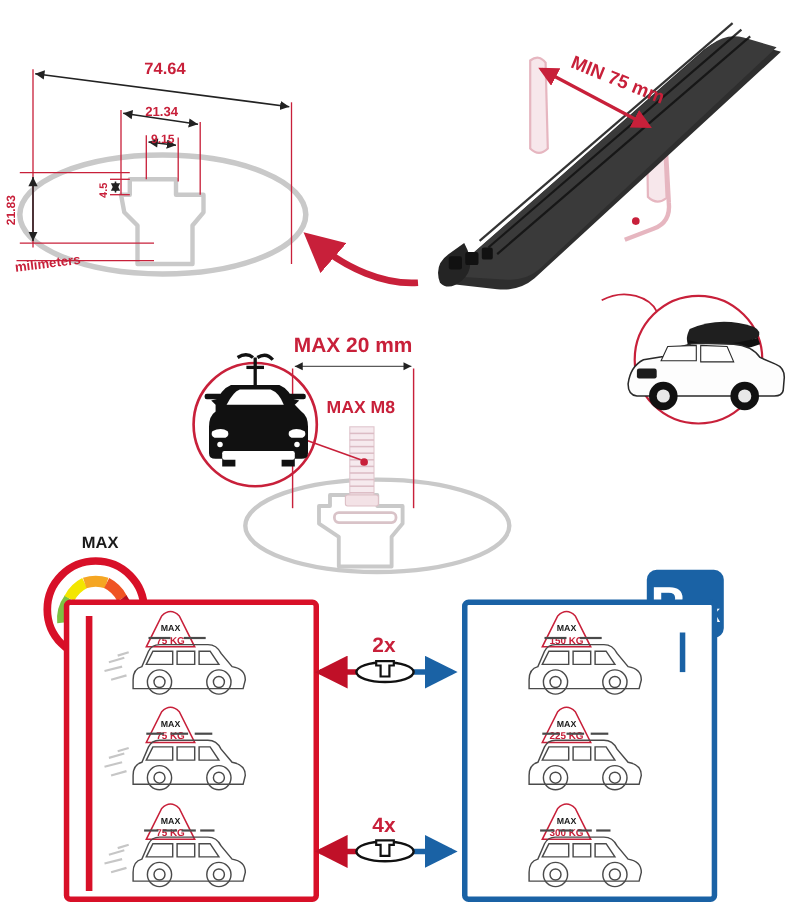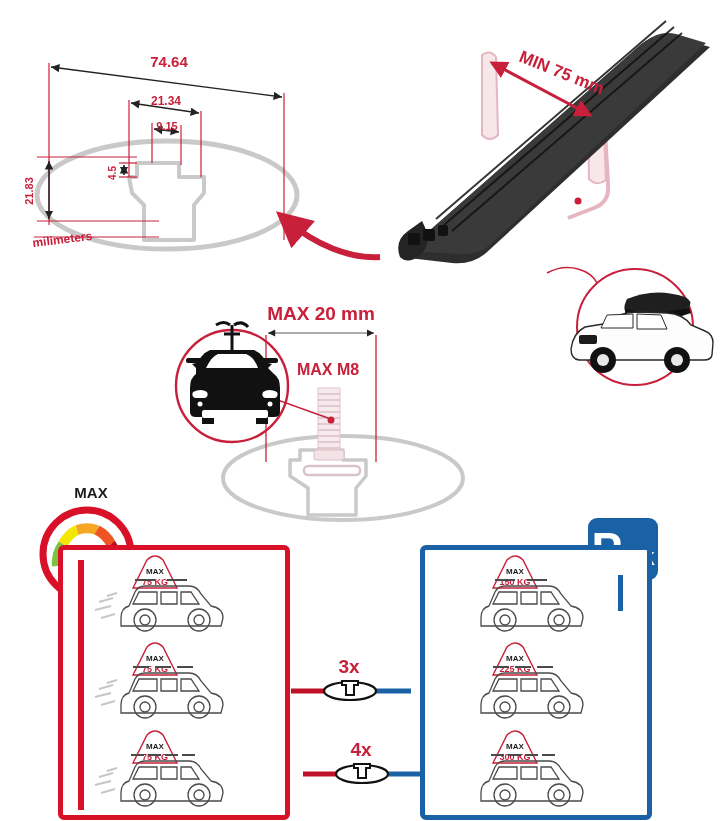--- a/index.html
+++ b/index.html
@@ -7,21 +7,21 @@
        font-family:"Liberation Sans",sans-serif;overflow:hidden;position:relative;}
   .root{position:absolute;inset:0;}
   .abs{position:absolute;}
   svg{display:block;overflow:visible;}
 </style>
 </head>
 <body>
 
 <div class="root">
 
-  <div class="abs" style="left:0;top:25px;width:300px;height:250px;padding-left:19px;">
+  <div class="abs" style="left:0;top:25px;width:300px;height:250px;">
     <svg width="300" height="250" viewBox="0 0 300 250">
 
       <ellipse cx="148" cy="170" rx="130" ry="54" fill="none" stroke="#c9c9c9" stroke-width="5"></ellipse>
 
       <path d="M110 152 L118 152 L118 138 L160 138 L160 152 L185 152
                L185 168 L175 180 L175 215 L125 215 L125 180 L113 168 Z" fill="#ffffff" stroke="#c9c9c9" stroke-width="4" stroke-linejoin="round"></path>
 
       <g stroke="#c8203a" stroke-width="1.2" fill="none">
         <line x1="30" y1="38" x2="30" y2="200"></line>
         <line x1="265" y1="68" x2="265" y2="215"></line>
@@ -269,20 +269,37 @@
         <circle cx="104" cy="70" r="11"></circle>
           <circle cx="104" cy="70" r="5"></circle>
         <g stroke-width="2">
           <path d="M40 30 l20 0"></path>
             <path d="M72 30 l20 0"></path>
         </g>
       </g>
     </svg>
   </div>
 
+  <div class="abs" style="left:285px;top:575px;width:130px;height:55px;">
+    <svg width="130" height="55" viewBox="0 0 130 55">
+      <defs>
+        <marker id="redA" markerWidth="6" markerHeight="6" refX="1" refY="3" orient="auto">
+            <path d="M6,0 L0,3 L6,6 z" fill="#c01028"></path>
+          </marker>
+        <marker id="bluA" markerWidth="6" markerHeight="6" refX="5" refY="3" orient="auto">
+            <path d="M0,0 L6,3 L0,6 z" fill="#1a62a5"></path>
+          </marker>
+      </defs>
+      <text x="64" y="18" text-anchor="middle" fill="#c8203a" font-size="19" font-weight="700" font-family="Liberation Sans, sans-serif">2x</text>
+      <line x1="6" y1="36" x2="46" y2="36" stroke="#c01028" stroke-width="5" marker-start="url(#redA)"></line>
+      <line x1="84" y1="36" x2="126" y2="36" stroke="#1a62a5" stroke-width="5" marker-end="url(#bluA)"></line>
+      <ellipse cx="65" cy="36" rx="26" ry="9" fill="#fff" stroke="#111" stroke-width="2.2"></ellipse>
+      <path d="M57 30 l0 -4 l16 0 l0 4 l-4 0 l0 10 l-8 0 l0 -10 z" fill="#fff" stroke="#111" stroke-width="2"></path>
+    </svg>
+  </div>
 
   <div class="abs" style="left:455px;top:550px;width:150px;height:85px;">
     <svg width="150" height="85" viewBox="0 0 150 85">
       <g>
         <path d="M52 10 q8 -8 16 0 l14 28 l-44 0 z" fill="#fff" stroke="#c8203a" stroke-width="1.4"></path>
         <text x="60" y="24" text-anchor="middle" fill="#1a1a1a" font-size="8" font-weight="700" font-family="Liberation Sans, sans-serif">MAX</text>
         <text x="60" y="35" text-anchor="middle" fill="#c8203a" font-size="9" font-weight="700" font-family="Liberation Sans, sans-serif">150 KG</text>
       </g>
       <g fill="none" stroke="#4a4a4a" stroke-width="1.3">
         <path d="M26 68 q0 -10 8 -12 l6 -14 q3 -6 10 -6 l44 0 q8 0 12 8
@@ -327,29 +344,20 @@
           <circle cx="104" cy="70" r="5"></circle>
         <g stroke-width="2">
           <path d="M38 30 l16 0"></path>
             <path d="M60 30 l16 0"></path>
             <path d="M82 30 l16 0"></path>
         </g>
       </g>
     </svg>
   </div>
 
-  <div class="abs" style="left:285px;top:655px;width:130px;height:55px;">
-    <svg width="130" height="55" viewBox="0 0 130 55">
-      <text x="64" y="18" text-anchor="middle" fill="#c8203a" font-size="19" font-weight="700" font-family="Liberation Sans, sans-serif">3x</text>
-      <line x1="6" y1="36" x2="46" y2="36" stroke="#c01028" stroke-width="5" marker-start="url(#redA)"></line>
-      <line x1="84" y1="36" x2="126" y2="36" stroke="#1a62a5" stroke-width="5" marker-end="url(#bluA)"></line>
-      <ellipse cx="65" cy="36" rx="26" ry="9" fill="#fff" stroke="#111" stroke-width="2.2"></ellipse>
-      <path d="M57 30 l0 -4 l16 0 l0 4 l-4 0 l0 10 l-8 0 l0 -10 z" fill="#fff" stroke="#111" stroke-width="2"></path>
-    </svg>
-  </div>
 
   <div class="abs" style="left:455px;top:637px;width:150px;height:85px;">
     <svg width="150" height="85" viewBox="0 0 150 85">
       <g>
         <path d="M52 10 q8 -8 16 0 l14 28 l-44 0 z" fill="#fff" stroke="#c8203a" stroke-width="1.4"></path>
         <text x="60" y="24" text-anchor="middle" fill="#1a1a1a" font-size="8" font-weight="700" font-family="Liberation Sans, sans-serif">MAX</text>
         <text x="60" y="35" text-anchor="middle" fill="#c8203a" font-size="9" font-weight="700" font-family="Liberation Sans, sans-serif">225 KG</text>
       </g>
       <g fill="none" stroke="#4a4a4a" stroke-width="1.3">
         <path d="M26 68 q0 -10 8 -12 l6 -14 q3 -6 10 -6 l44 0 q8 0 12 8
@@ -396,21 +404,21 @@
         <g stroke-width="2">
           <path d="M36 30 l13 0"></path>
             <path d="M53 30 l13 0"></path>
           <path d="M70 30 l13 0"></path>
             <path d="M87 30 l13 0"></path>
         </g>
       </g>
     </svg>
   </div>
 
-  <div class="abs" style="left:297px;top:738px;width:130px;height:55px;">
+  <div class="abs" style="left:285px;top:738px;width:130px;height:55px;">
     <svg width="130" height="55" viewBox="0 0 130 55">
       <text x="64" y="18" text-anchor="middle" fill="#c8203a" font-size="19" font-weight="700" font-family="Liberation Sans, sans-serif">4x</text>
       <line x1="6" y1="36" x2="46" y2="36" stroke="#c01028" stroke-width="5" marker-start="url(#redA)"></line>
       <line x1="84" y1="36" x2="126" y2="36" stroke="#1a62a5" stroke-width="5" marker-end="url(#bluA)"></line>
       <ellipse cx="65" cy="36" rx="26" ry="9" fill="#fff" stroke="#111" stroke-width="2.2"></ellipse>
       <path d="M57 30 l0 -4 l16 0 l0 4 l-4 0 l0 10 l-8 0 l0 -10 z" fill="#fff" stroke="#111" stroke-width="2"></path>
     </svg>
   </div>
 
   <div class="abs" style="left:455px;top:725px;width:150px;height:85px;">

